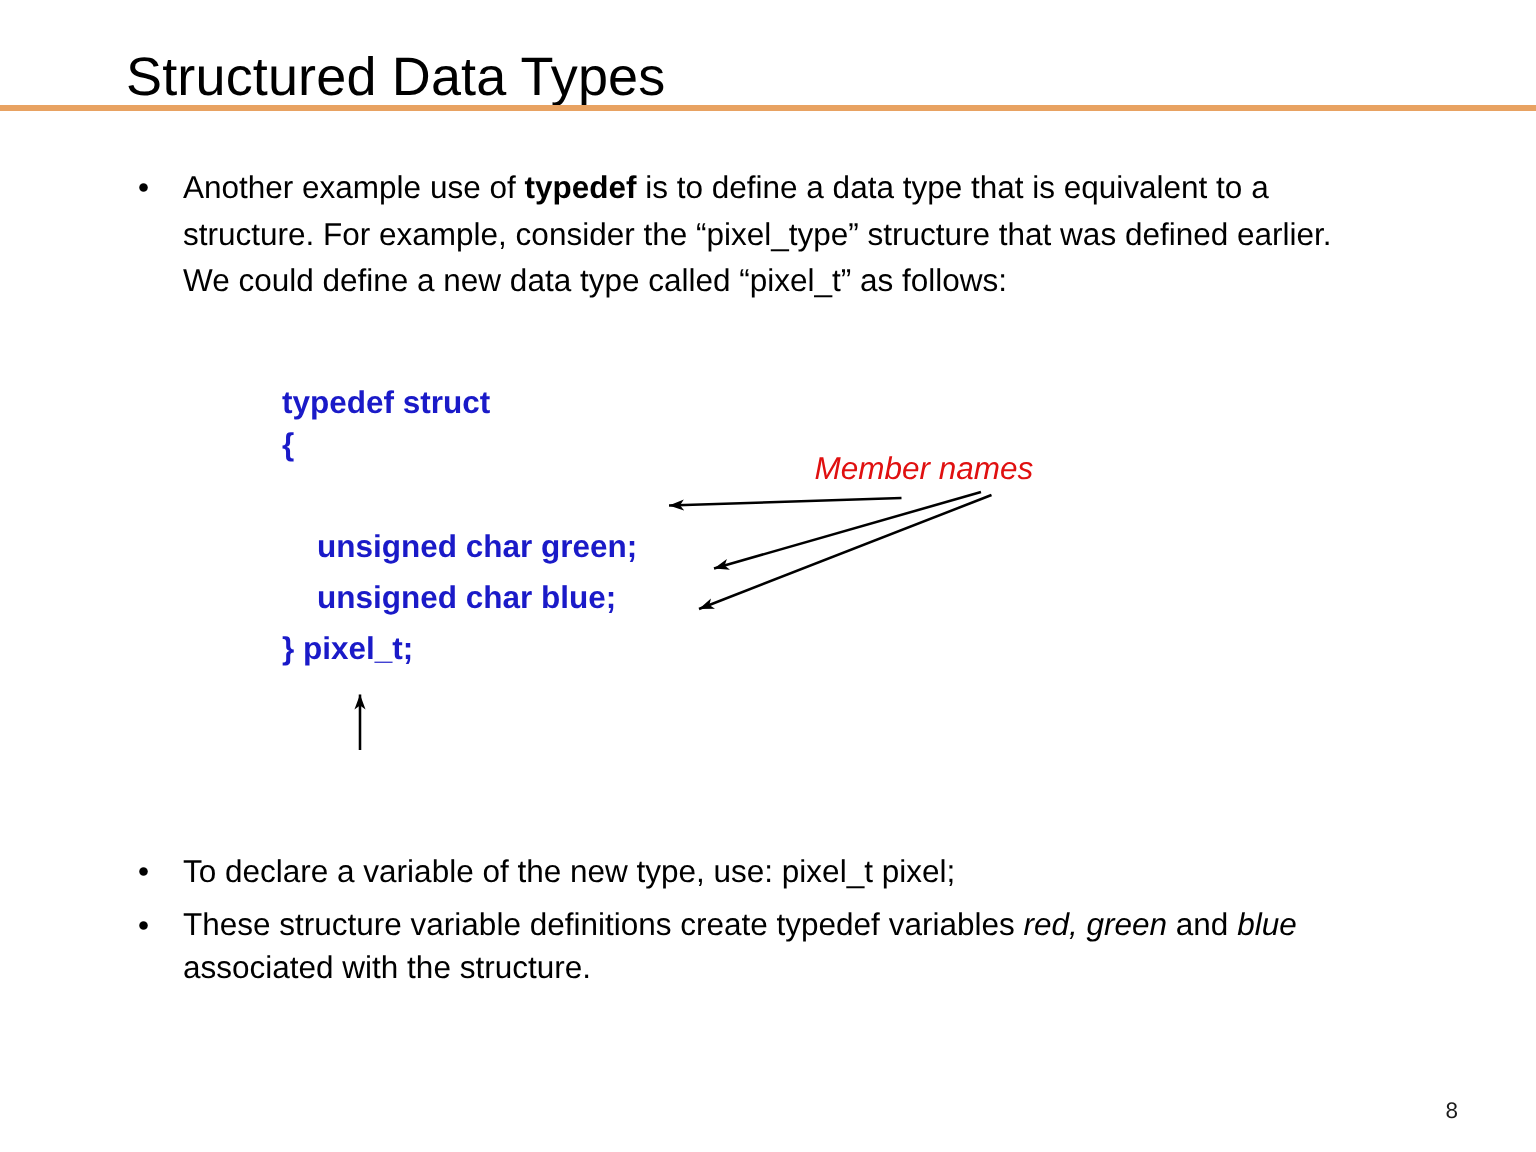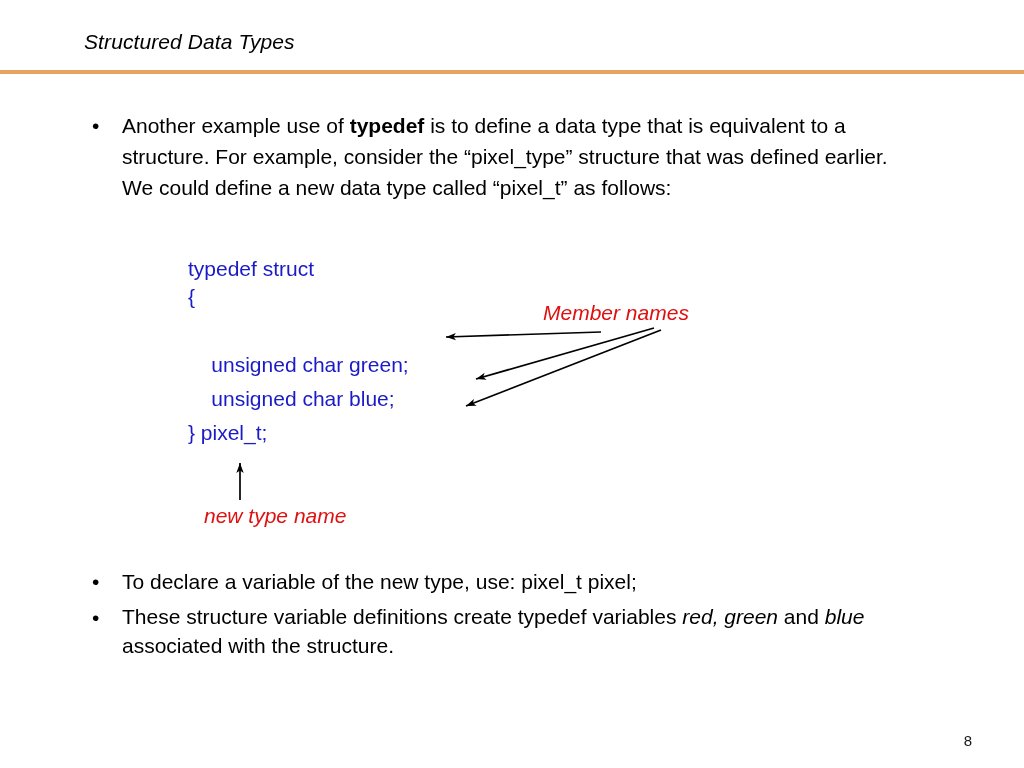--- a/index.html
+++ b/index.html
@@ -18,26 +18,25 @@
     height: 768px;
     background: #ffffff;
     overflow: hidden;
   }
 
   
   #slide-title {
     position: absolute;
     left: 84px;
     top: 30px;
-    font-size: 21px;
+    font-size: 36px;
     font-weight: 400;
     color: #000000;
     letter-spacing: 0.1px;
     white-space: nowrap;
-    font-style: italic;
   }
   #title-rule {
     position: absolute;
     left: 0;
     top: 70px;
     width: 1024px;
     height: 4px;
     background: #E8A262;
   }
 
@@ -88,20 +87,21 @@
   }
 
   
   #code-block {
     position: absolute;
     left: 188px;
     top: 258px;
     color: #1A1AC8;
     font-size: 21px;
     font-family: "Liberation Sans", sans-serif;
+    font-weight: bold;
   }
   .code-line {
     white-space: pre;
     line-height: 22px;
     height: 22px;
   }
   .code-line.gap { height: 34px; }
   .code-line.tall { line-height: 34px; height: 34px; }
 
   
@@ -152,21 +152,20 @@
     <div class="code-line">typedef struct</div>
     <div class="code-line tall">{</div>
     <div class="code-line gap"></div>
     <div class="code-line tall">    unsigned char green;</div>
     <div class="code-line tall">    unsigned char blue;</div>
     <div class="code-line tall">} pixel_t;</div>
   </div>
 
   <div class="annotation" id="anno-member-names">Member names</div>
 
-  <div class="annotation" id="anno-new-type-name">new type name</div>
 
   <svg id="arrows" viewBox="0 0 1024 768" xmlns="http://www.w3.org/2000/svg">
     <defs>
       <marker id="ah" markerWidth="11" markerHeight="8" refX="10" refY="4" orient="auto" markerUnits="userSpaceOnUse">
         <path d="M10,4 L0,0.3 L2.6,4 L0,7.7 Z" fill="#000000"></path>
       </marker>
     </defs>
 
     <line x1="601" y1="332" x2="446" y2="337" stroke="#000000" stroke-width="1.7" marker-end="url(#ah)"></line>
 

